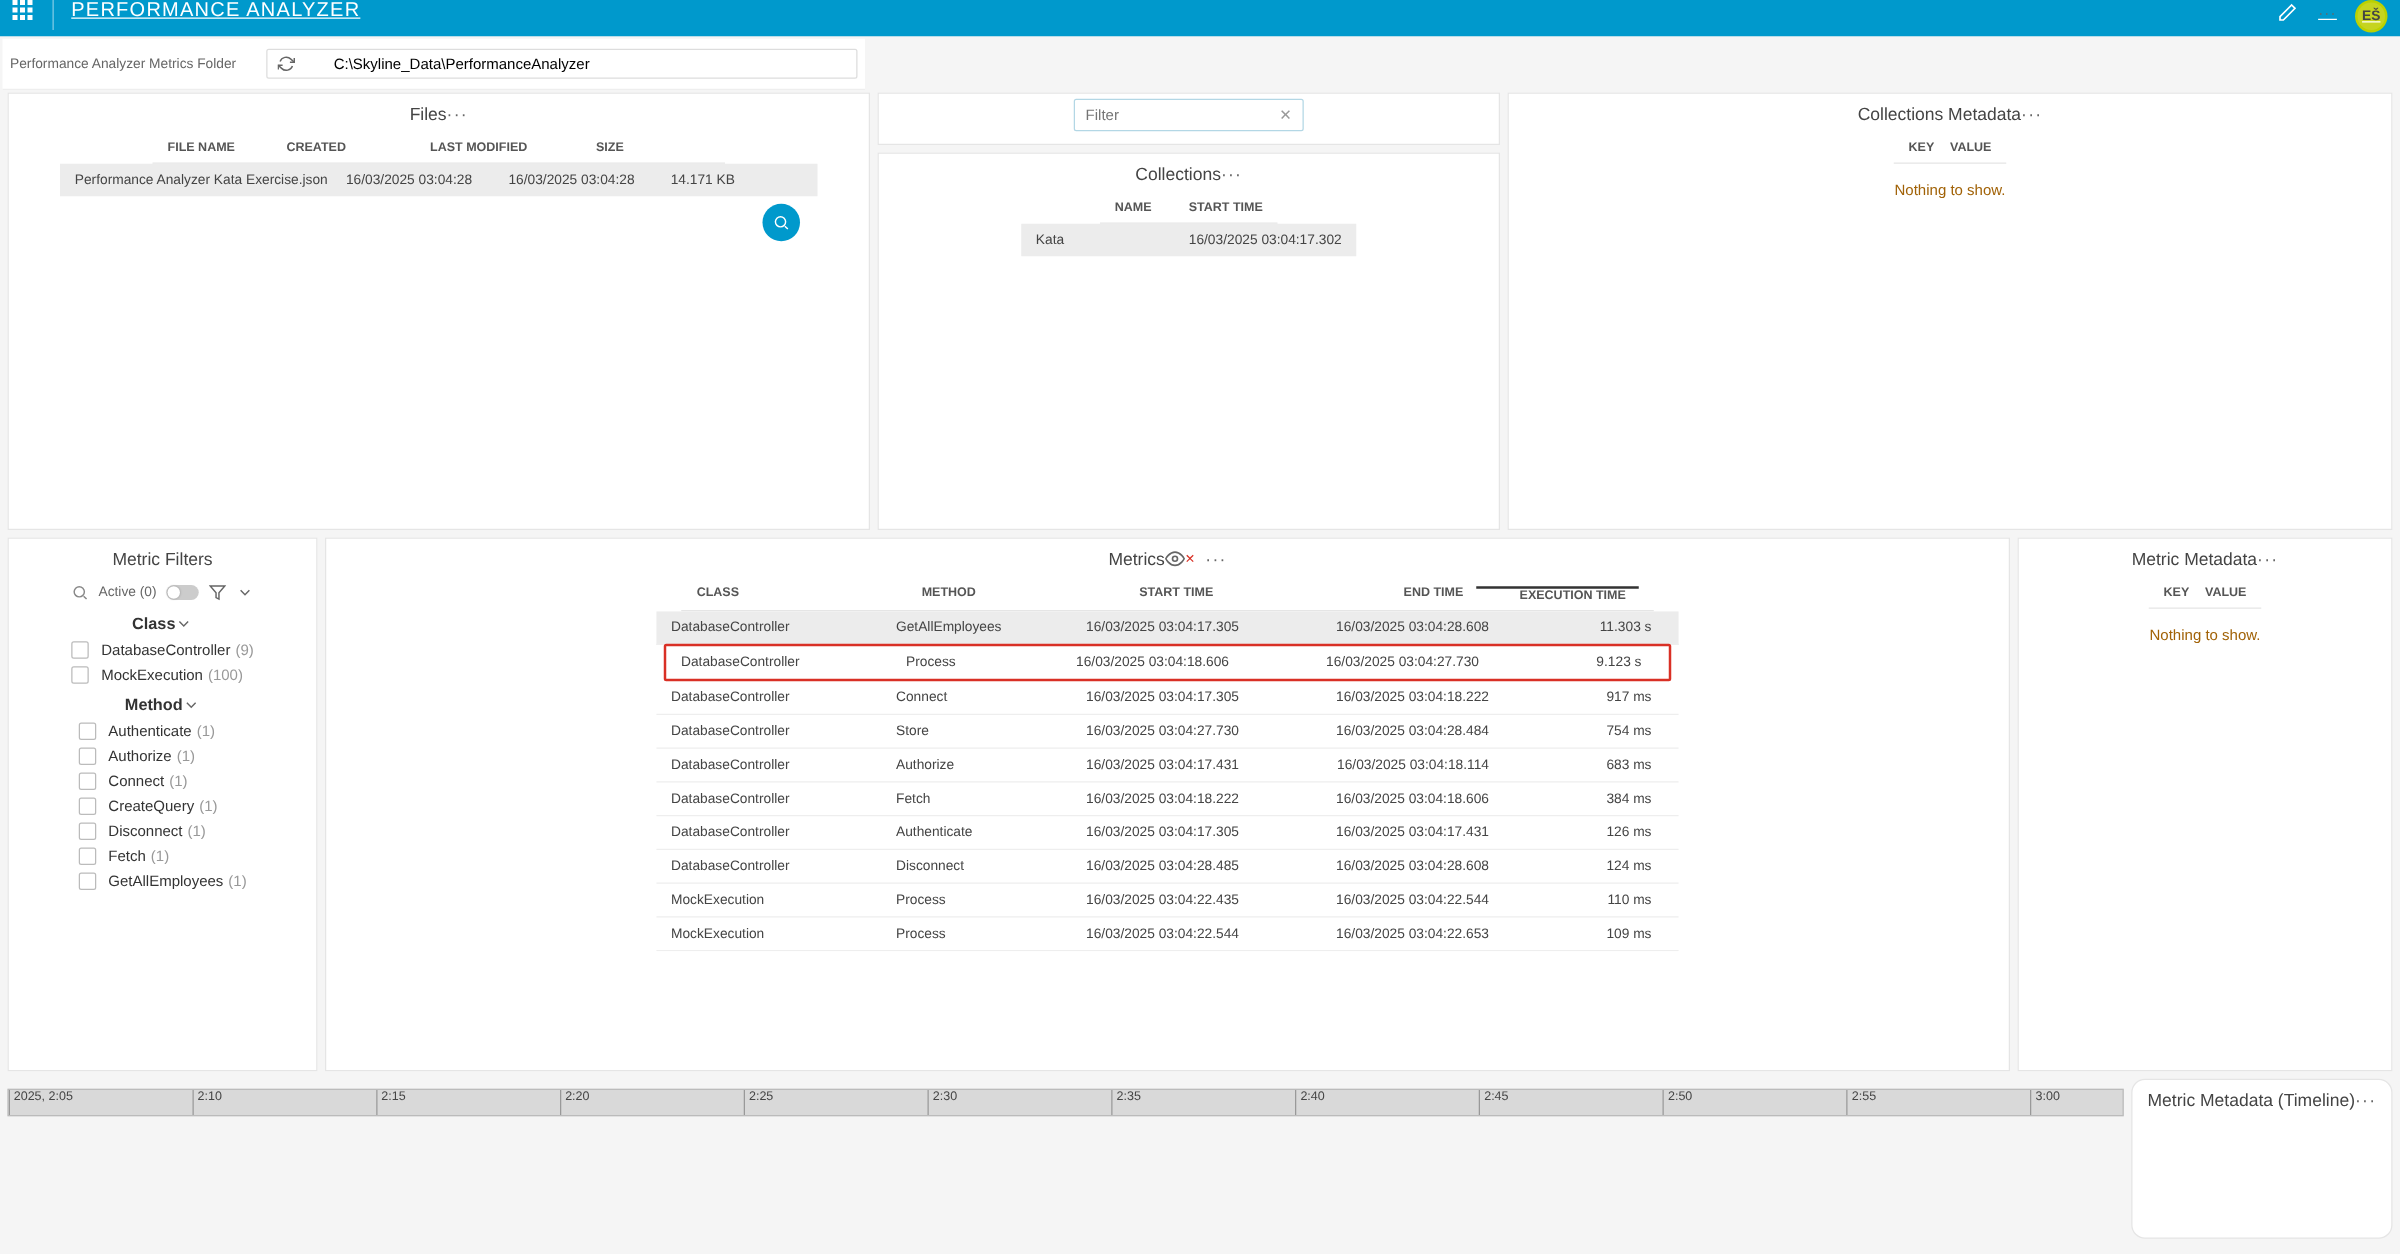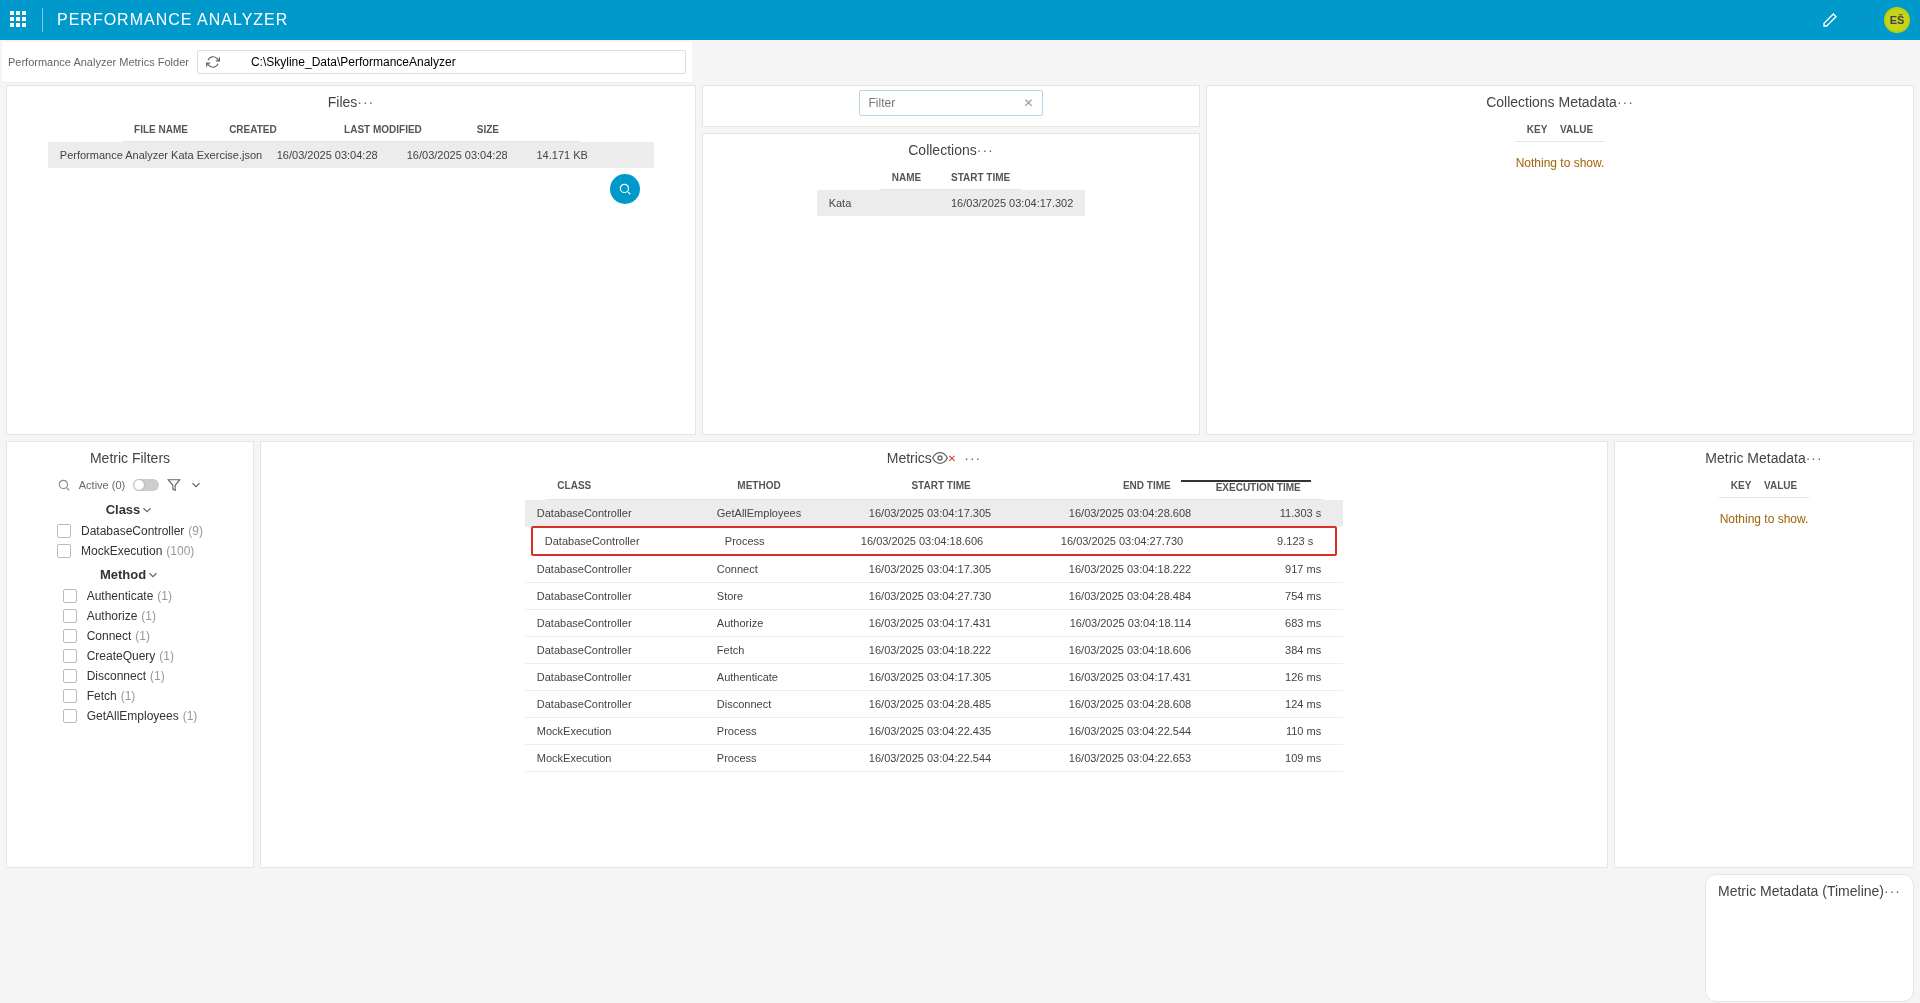--- a/index.html
+++ b/index.html
@@ -1,30 +1,30 @@
 <!DOCTYPE html>
 <html><head>
   <meta charset="utf-8">
   <style>
     * { margin: 0; padding: 0; box-sizing: border-box; font-family: "Segoe UI", Arial, sans-serif; }
     body { background: #f5f5f5; font-size: 12px; color: #333; overflow: hidden; }
     
     
-    .top-bar { background: #0099cc; height: 40px; display: flex; align-items: center; padding: 0 10px; color: white; }
+    .top-bar { background: #0099cc; height: 29px; display: flex; padding: 0 10px; color: white; text-decoration: underline; }
     .apps-icon { width: 18px; height: 18px; display: grid; grid-template-columns: repeat(3,4px); grid-template-rows: repeat(3,4px); gap: 2px; cursor: pointer; }
     .apps-icon span { background: white; }
     .divider-v { width: 1px; height: 24px; background: rgba(255,255,255,0.5); margin: 0 14px; }
     .app-title { font-size: 16px; font-weight: 300; letter-spacing: 1px; }
     .top-spacer { flex: 1; }
     .top-icon { width: 20px; height: 20px; margin: 0 6px; cursor: pointer; display:flex; align-items:center; justify-content:center; }
     .avatar { width: 26px; height: 26px; border-radius: 50%; background: #c6d420; display: flex; align-items: center; justify-content: center; color: #444; font-size: 11px; font-weight: 600; margin-left: 6px; border:2px solid #bcd100;}
     
     
     .folder-bar { background: white; padding: 8px 6px; display: flex; align-items: center; border-bottom: 1px solid #eee; width: 690px; margin:2px 0 2px 2px;}
-    .folder-label { font-size: 11px; color: #666; margin-right: 8px; }
+    .folder-label { font-size: 11px; color: #666; margin-right: 24px; }
     .folder-input-wrap { flex: 1; border: 1px solid #ddd; border-radius: 2px; display: flex; align-items: center; padding: 4px 8px; }
     .refresh-icon { width: 14px; height: 14px; margin-right: 8px; color: #666; }
     .folder-input { border: none; outline: none; font-size: 12px; flex: 1; margin-left: 23px; }
     
     
     .layout { display: grid; grid-template-columns: 690px 498px 1fr; grid-template-rows: 350px auto; gap: 6px; padding: 0 6px 6px 6px; height: calc(100vh - 80px); }
     .files-panel { grid-column: 1; grid-row: 1; }
     .coll-filter-panel { grid-column: 2; grid-row: 1; display:flex; flex-direction:column; gap:6px;}
     .coll-meta-panel { grid-column: 3; grid-row: 1; }
     .bottom-row { grid-column: 1 / 4; grid-row: 2; display: grid; grid-template-columns: 248px 1fr 300px; gap: 6px; }
@@ -381,20 +381,36 @@
       </div>
       <div class="table-header meta-cols">
         <span>KEY</span>
         <span>VALUE</span>
       </div>
       <div class="nothing">Nothing to show.</div>
     </div>
   </div>
 
   <div class="bottom-row2">
+    <div class="timeline-wrap">
+      <div class="timeline" id="timeline">
+          <div class="tick" style="left:0%">2025, 2:05</div>
+          <div class="tick" style="left:8.695652173913043%">2:10</div>
+          <div class="tick" style="left:17.391304347826086%">2:15</div>
+          <div class="tick" style="left:26.08695652173913%">2:20</div>
+          <div class="tick" style="left:34.78260869565217%">2:25</div>
+          <div class="tick" style="left:43.47826086956522%">2:30</div>
+          <div class="tick" style="left:52.17391304347826%">2:35</div>
+          <div class="tick" style="left:60.86956521739131%">2:40</div>
+          <div class="tick" style="left:69.56521739130434%">2:45</div>
+          <div class="tick" style="left:78.26086956521739%">2:50</div>
+          <div class="tick" style="left:86.95652173913044%">2:55</div>
+          <div class="tick" style="left:95.65217391304348%">3:00</div>
+        </div>
+    </div>
     <div class="panel metric-meta-timeline">
       <div class="panel-header">
         <span>Metric Metadata (Timeline)</span>
         <span class="spacer"></span>
         <span class="kebab">···</span>
       </div>
     </div>
   </div>
 
 </div>

